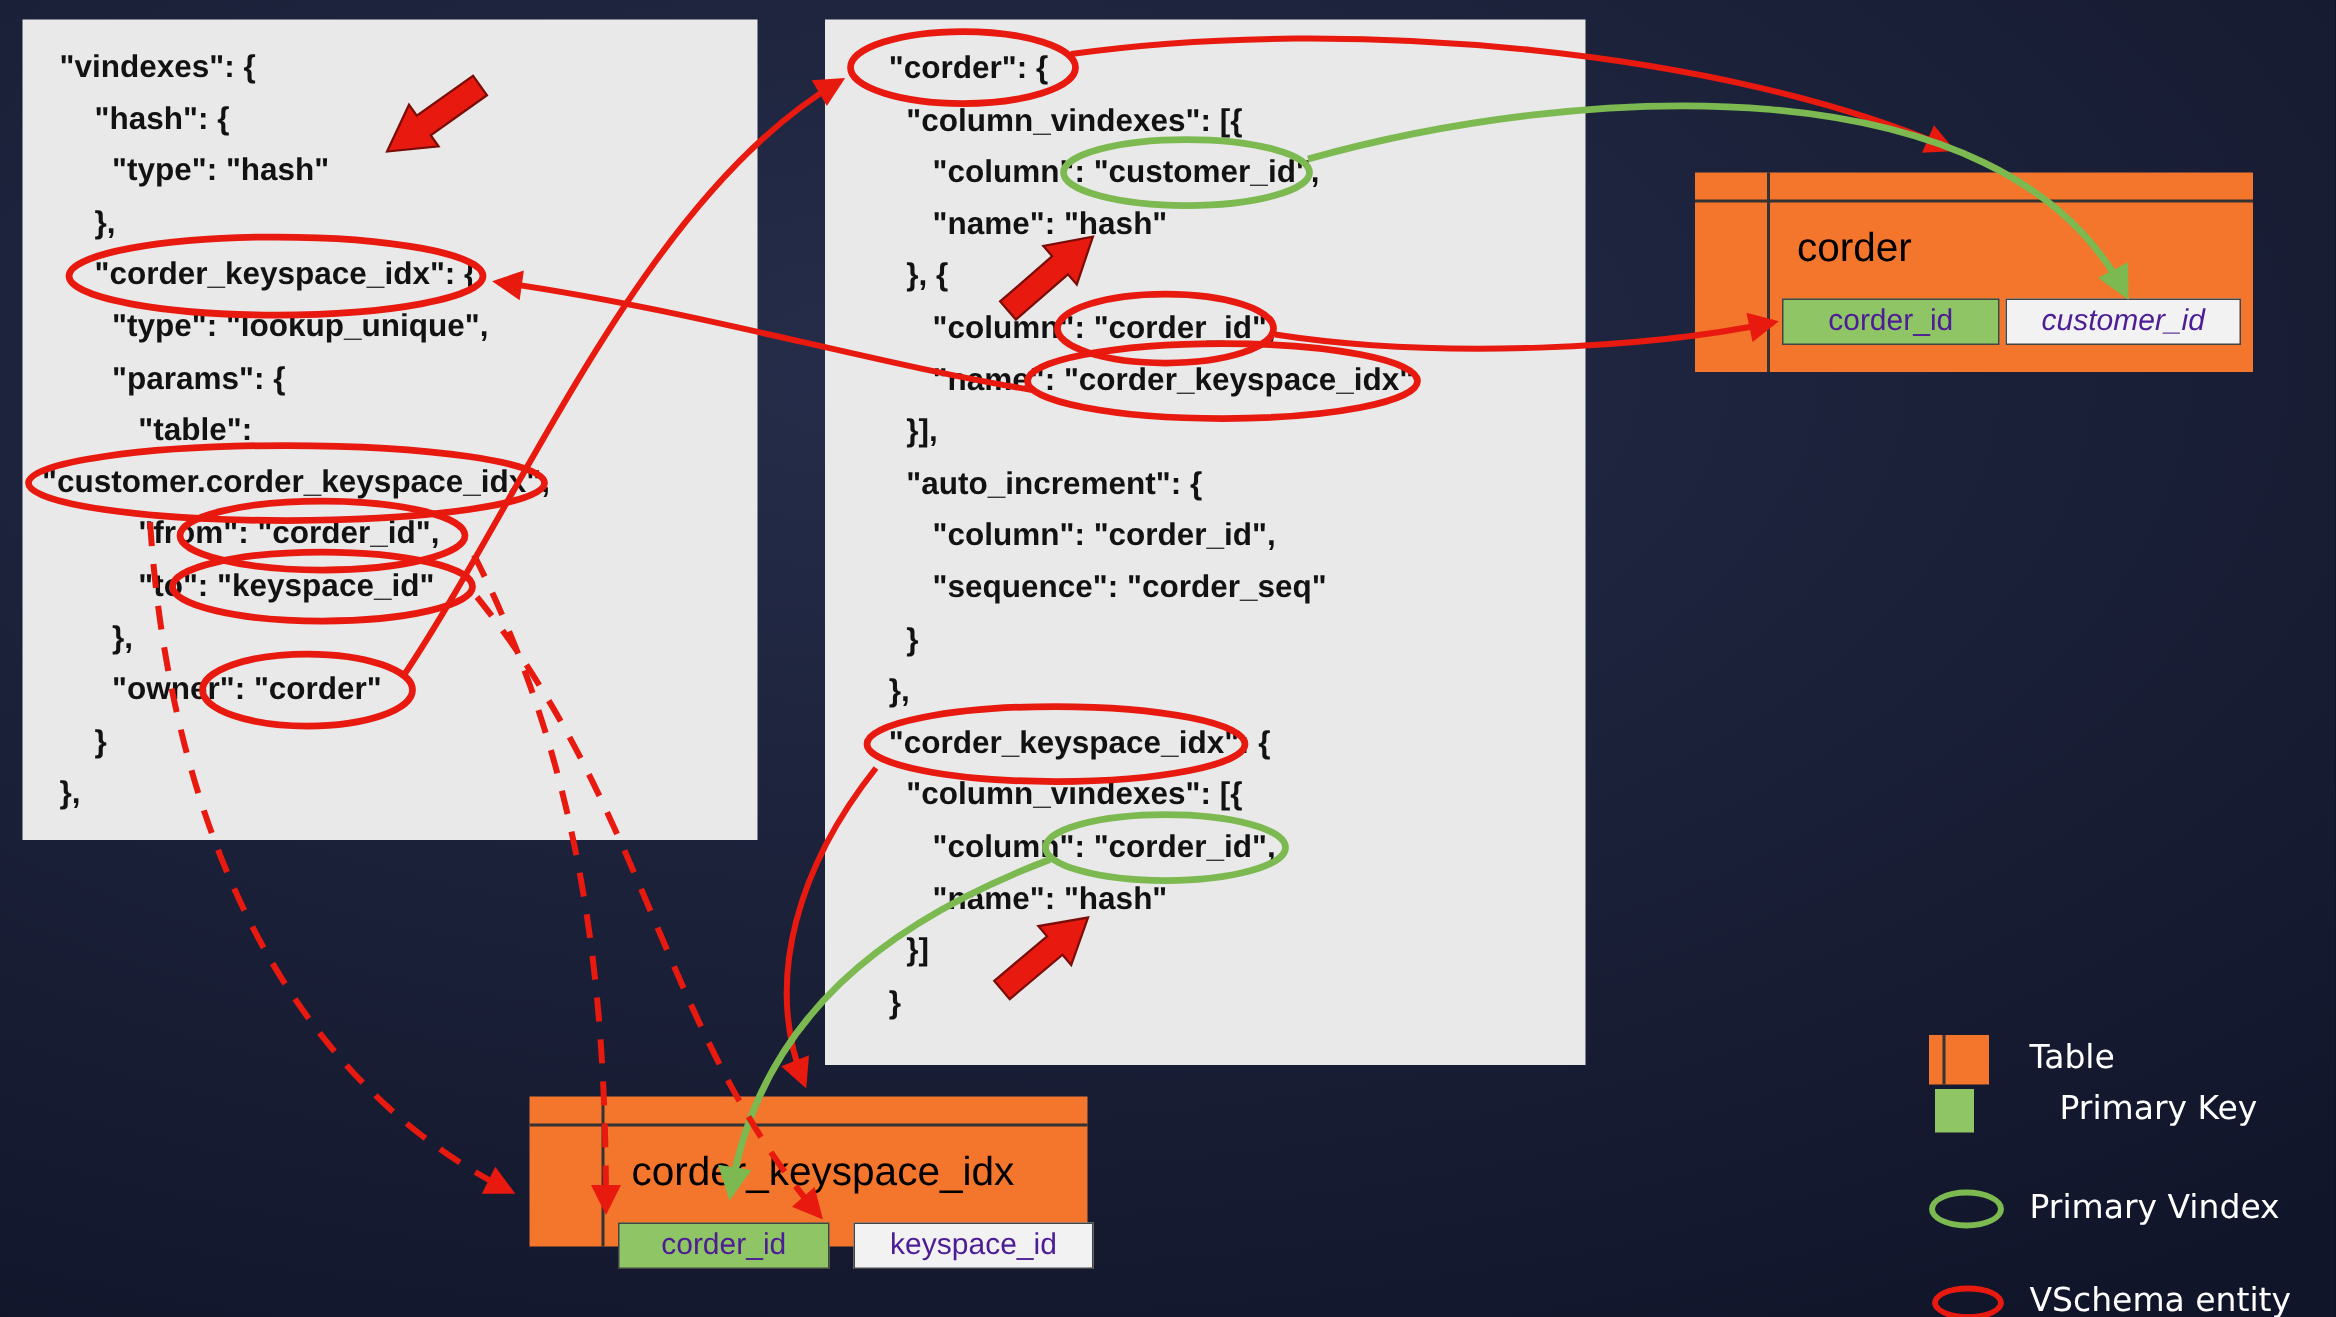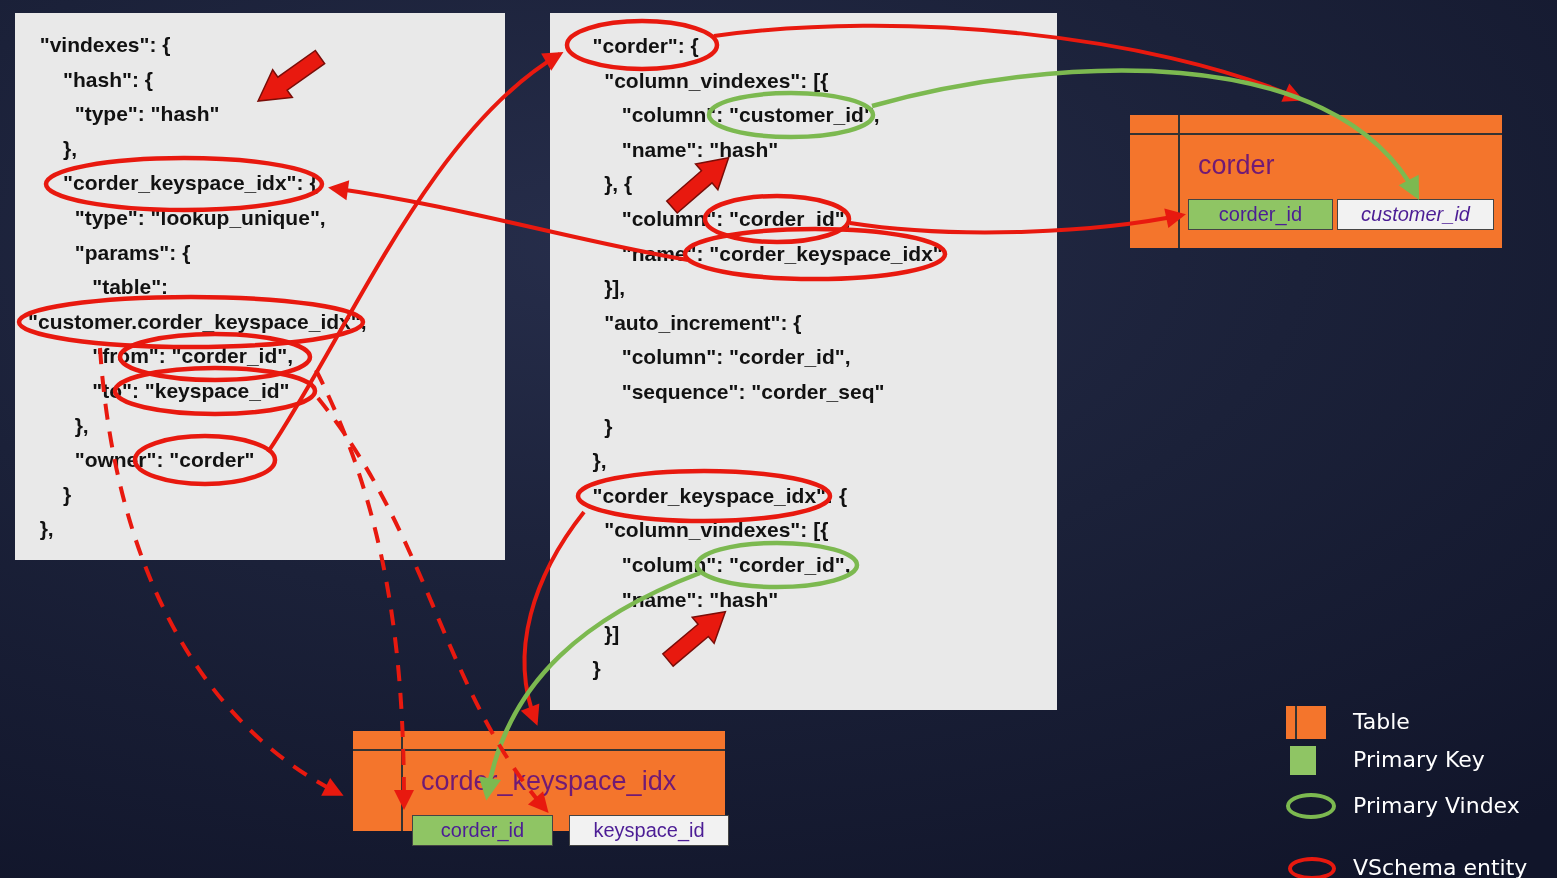--- a/index.html
+++ b/index.html
@@ -16,21 +16,21 @@
   pre.code{
     margin:0;white-space:pre;
     font:700 21px/34.6px "Liberation Sans",sans-serif;
     color:var(--code-text,#121212);
   }
   .table-card{position:absolute;background:var(--table-orange,#f4752c);}
   .table-card .vline{position:absolute;top:0;bottom:0;width:2px;background:#333;}
   .table-card .hline{position:absolute;left:0;right:0;height:2px;background:#333;}
   .table-title{
     position:absolute;left:68px;top:34px;
-    font:400 27px/32px "Liberation Sans",sans-serif;color:#701a75;
+    font:400 27px/32px "Liberation Sans",sans-serif;color:#000000;
   }
   .cell{
     position:absolute;height:31px;box-sizing:border-box;border:1px solid #444;
     font:400 20px/29px "Liberation Sans",sans-serif;color:#4c1d95;text-align:center;
   }
   .cell.pk{background:var(--primary-key-green,#8fc564);}
   .cell.plain{background:var(--plain-cell-gray,#f2f2f2);}
   
   #legend{position:absolute;left:1286px;top:686px;width:265px;}
   .legend-row{position:absolute;left:0;height:40px;display:flex;align-items:center;}
@@ -110,29 +110,29 @@
 
   <div class="table-card" style="left:353px;top:731px;width:372px;height:100px;">
     <div class="hline" style="top:18px;"></div>
     <div class="vline" style="left:48px;"></div>
     <div class="table-title">corder_keyspace_idx</div>
     <div class="cell pk" style="left:59px;top:84px;width:141px;">corder_id</div>
     <div class="cell plain" style="left:203px;top:84px;width:160px;margin-left:13px;">keyspace_id</div>
   </div>
 
   <div id="legend">
-    <div class="legend-row" style="top:16px;justify-content:flex-end;">
+    <div class="legend-row" style="top:0px;justify-content:flex-end;">
       <span class="licon">
         <span class="swatch-table">
             <span class="sv"></span>
           </span>
       </span>
       <span class="llabel">Table</span>
     </div>
-    <div class="legend-row" style="top:54px;">
+    <div class="legend-row" style="top:34px;gap:20px;">
       <span class="licon">
         <span class="swatch-pk" style="margin-left:4px;"></span>
       </span>
       <span class="llabel">Primary Key</span>
     </div>
     <div class="legend-row" style="top:100px;">
       <span class="licon">
         <span class="swatch-green-ellipse"></span>
       </span>
       <span class="llabel">Primary Vindex</span>

